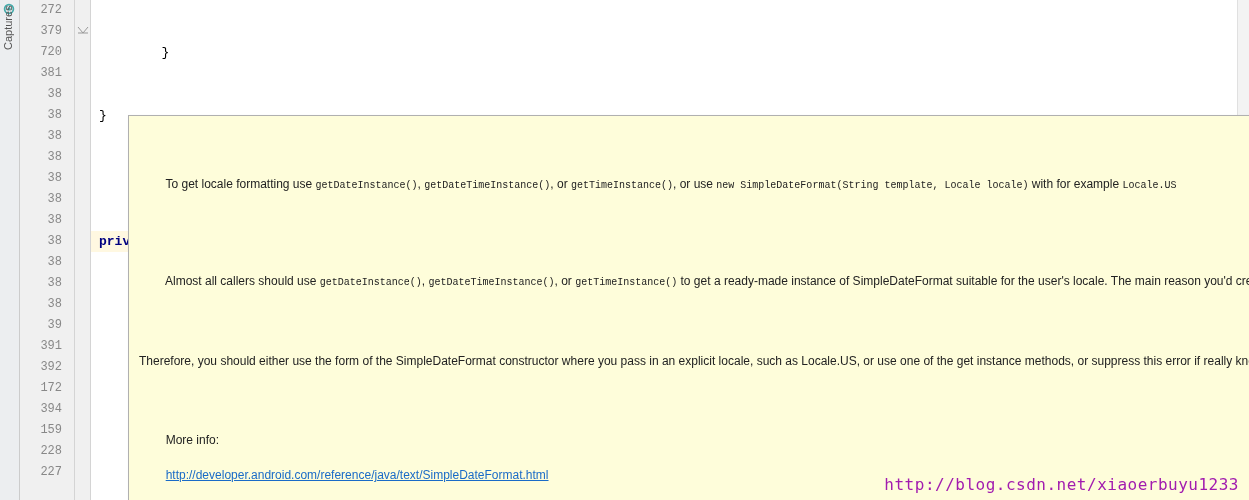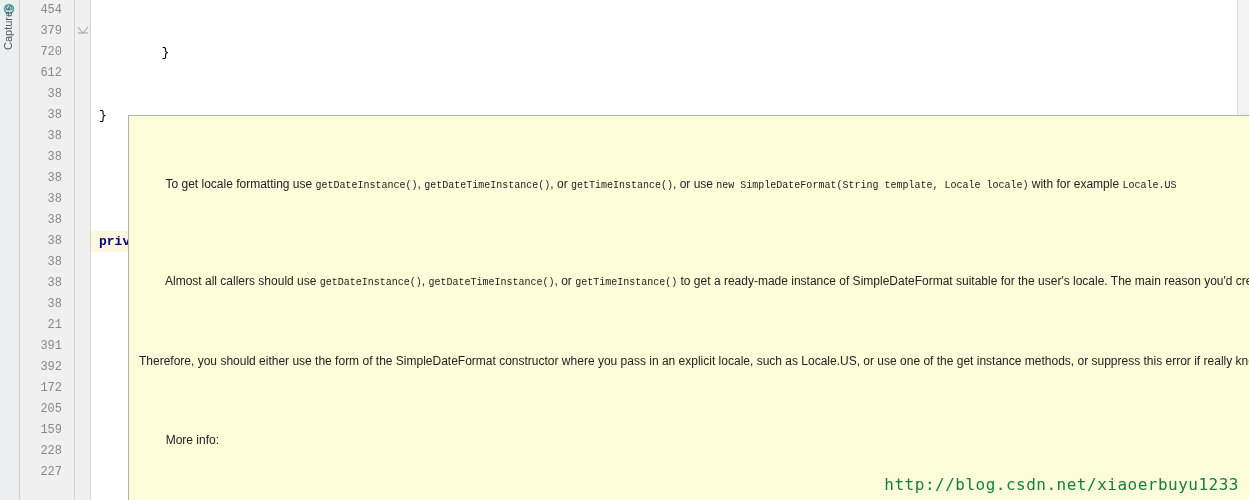--- a/index.html
+++ b/index.html
@@ -37,21 +37,21 @@
     box-shadow: 1px 1px 2px rgba(0,0,0,.15);
   }
   .tooltip .mono { font-family: Consolas, "Courier New", monospace; font-size: 10px; }
   .tooltip a { color: #1a6bc7; text-decoration: underline; }
   .tooltip p { margin-bottom: 10px; }
   .tooltip p:last-child { margin-bottom: 0; }
   .watermark {
     position: absolute;
     right: 10px;
     bottom: 6px;
-    color: #15803d;
+    color: #a21caf;
     font-family: Consolas, monospace;
     font-size: 16px;
     letter-spacing: 0.5px;
     z-index: 100;
     margin-left: 45px;
   }
   .right-strip { position: absolute; right: 0; top: 0; width: 12px; height: 100%; background: #f3f3f3; border-left: 1px solid #e0e0e0; z-index: 5;}
   .right-strip .mark { position: absolute; left: 1px; width: 10px; height: 3px; }
 </style>
 </head>
@@ -60,40 +60,40 @@
 <div class="container">
   <div class="left-bar">
     <svg class="icon" viewBox="0 0 16 16">
         <circle cx="8" cy="8" r="5" fill="none" stroke="#4aa" stroke-width="2"></circle>
         <circle cx="8" cy="8" r="2" fill="#4aa"></circle>
       </svg>
     <span class="label">Captures</span>
   </div>
 
   <div class="gutter">
-    <div class="ln">454</div>
+    <div class="ln">272</div>
     <div class="ln">379</div>
     <div class="ln">720</div>
-    <div class="ln">612</div>
+    <div class="ln">381</div>
     <div class="ln">38</div>
     <div class="ln">38</div>
     <div class="ln">38</div>
     <div class="ln">38</div>
     <div class="ln">38</div>
     <div class="ln">38</div>
     <div class="ln">38</div>
     <div class="ln">38</div>
     <div class="ln">38</div>
     <div class="ln">38</div>
     <div class="ln">38</div>
-    <div class="ln">21</div>
+    <div class="ln">39</div>
     <div class="ln">391</div>
     <div class="ln">392</div>
     <div class="ln">172</div>
-    <div class="ln">205</div>
+    <div class="ln">394</div>
     <div class="ln">159</div>
     <div class="ln">228</div>
     <div class="ln">227</div>
   </div>
 
   <div class="fold-gutter">
     <div class="cell"></div>
     <div class="cell">
         <svg class="fold-marker" viewBox="0 0 12 10">
           <path d="M1 1 L6 7 L11 1" fill="none" stroke="#999" stroke-width="1"></path>
@@ -140,20 +140,21 @@
     <div class="tooltip">
       <p>
         <span>To get locale formatting use </span><span class="mono">getDateInstance()</span>, <span class="mono">getDateTimeInstance()</span>, or <span class="mono">getTimeInstance()</span><span>, or use </span><span class="mono">new SimpleDateFormat(String template, Locale locale)</span><span> with for example </span><span class="mono">Locale.US</span>
       </p>
       <p>
         <span>Almost all callers should use </span><span class="mono">getDateInstance()</span>, <span class="mono">getDateTimeInstance()</span>, or <span class="mono">getTimeInstance()</span><span> to get a ready-made instance of SimpleDateFormat suitable for the user's locale. The main reason you'd create an instance this class directly is because you need to format/parse a specific machine-readable format, in which case you almost certainly want to explicitly ask for US to ensure that you get ASCII digits (rather than, say, Arabic digits).</span>
       </p>
       <p>Therefore, you should either use the form of the SimpleDateFormat constructor where you pass in an explicit locale, such as Locale.US, or use one of the get instance methods, or suppress this error if really know what you are doing.</p>
       <p>
         <span>More info:</span><br>
+        <a href="#">http://developer.android.com/reference/java/text/SimpleDateFormat.html</a>
       </p>
     </div>
   </div>
 </div>
 
 <div class="right-strip">
   <div class="mark" style="top:240px; background:#ffe9a8;"></div>
 </div>
 
 <div class="watermark">http://blog.csdn.net/xiaoerbuyu1233</div>

